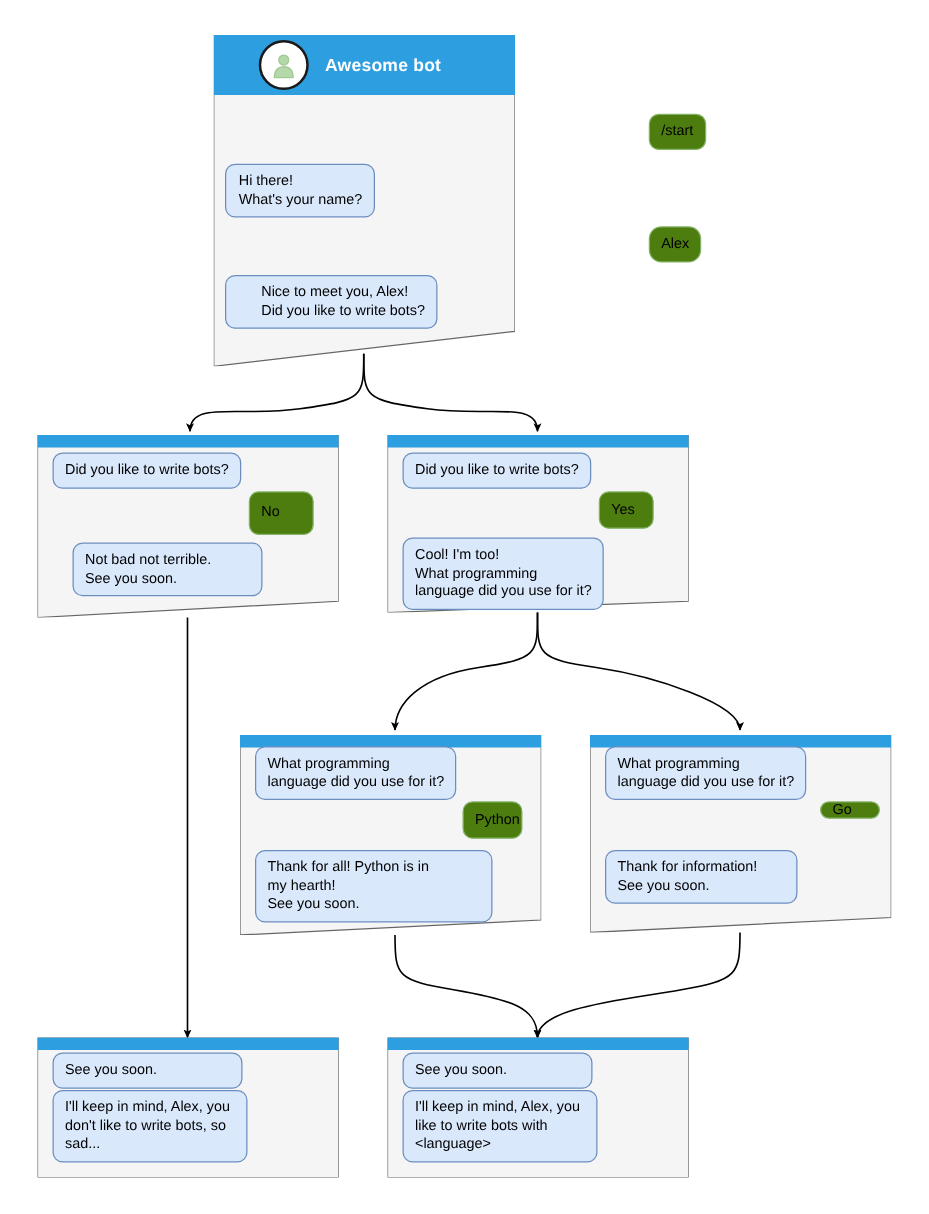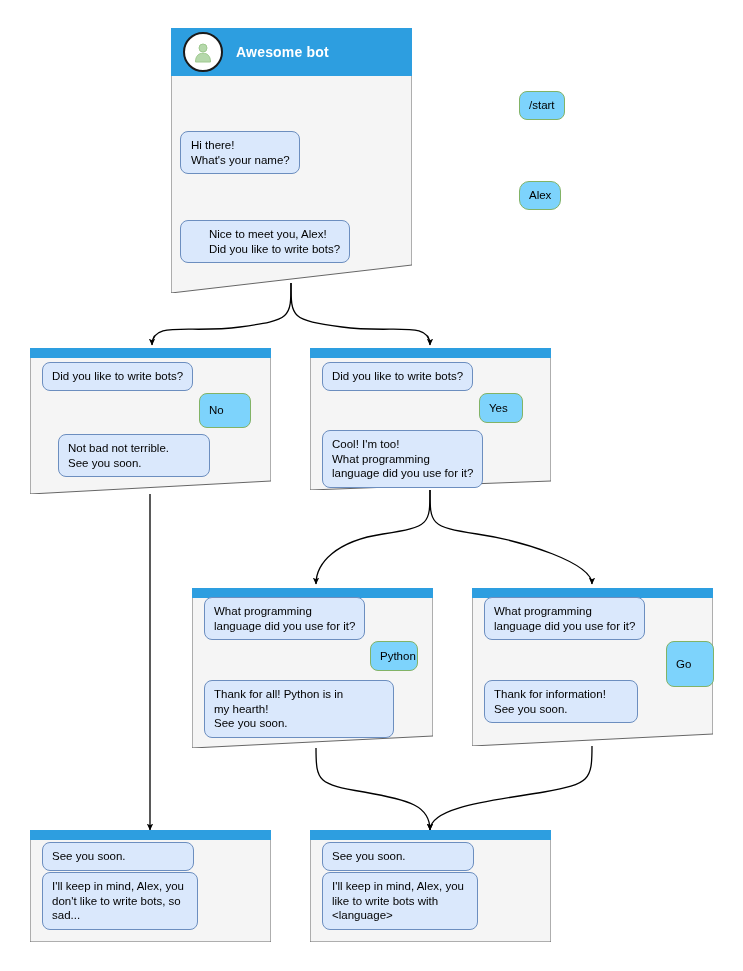--- a/index.html
+++ b/index.html
@@ -5,35 +5,35 @@
   html,body{margin:0;padding:0;background:#ffffff;}
   body{width:743px;height:971px;position:relative;overflow:hidden;
        font-family:"Liberation Sans",sans-serif;}
   #stage{position:absolute;left:0;top:0;width:743px;height:971px;}
   svg#wires{position:absolute;left:0;top:0;width:743px;height:971px;pointer-events:none;}
 
   .node{position:absolute;box-sizing:border-box;}
   .node .shape{position:absolute;left:0;top:0;width:100%;height:100%;}
   .node .content{position:absolute;left:0;top:0;width:100%;height:100%;}
 
-  .titlebar{position:absolute;left:0;top:0;height:10px;width:100%;}
+  .titlebar{position:absolute;left:0;top:0;height:10px;width:100%;padding-left:24px;}
   .root .titlebar{height:48px;display:flex;align-items:center;}
   .avatar{width:36px;height:36px;border-radius:50%;background:#ffffff;
           border:2px solid #1a1a1a;margin-left:12px;display:flex;
           align-items:center;justify-content:center;flex:none;}
   .avatar svg{display:block;}
   .roottitle{color:#ffffff;font-size:14px;font-weight:bold;margin-left:13px;
              letter-spacing:0.2px;}
 
   .bubbles{position:absolute;left:0;right:0;top:0;bottom:0;}
   .bubble{position:absolute;box-sizing:border-box;border-radius:8px;
           font-size:11.5px;line-height:14.5px;color:#000000;
           padding:6px 9px;white-space:pre;}
   .bot{background:#dae8fc;border:1px solid #6c8ebf;}
-  .usr{background:#7dd3fc;border:1px solid #82b366;}
+  .usr{background:#4d7c0f;border:1px solid #82b366;}
 </style>
 </head>
 <body>
 
 <div id="stage">
 
   <svg id="wires" viewBox="0 0 743 971">
     <defs>
       <marker id="ah" markerWidth="10" markerHeight="10" refX="6.4" refY="3.2" orient="auto" markerUnits="userSpaceOnUse">
         <path d="M0,0 L7,3.2 L0,6.4 L1.6,3.2 z" fill="#000000"></path>
@@ -130,21 +130,21 @@
 
   <div class="node" style="left:472px;top:588px;width:241px;height:158px;">
     <svg class="shape" viewBox="0 0 241 158" preserveAspectRatio="none">
       <polygon points="0,0 241,0 241,146 0,158" fill="#f5f5f5" stroke="#666666" stroke-width="1"></polygon>
       <polygon points="0,0 241,0 241,10 0,10" fill="#2d9ee0" stroke="none"></polygon>
     </svg>
     <div class="content">
       <div class="bubbles">
         <div class="bubble bot" style="left:12px;top:9px;">What programming
 language did you use for it?</div>
-        <div class="bubble usr" style="left:194px;top:53px;width:48px;height:46px;display:flex;align-items:center;">Go</div>
+        <div class="bubble usr" style="left:184px;top:53px;width:48px;height:14px;display:flex;align-items:center;">Go</div>
         <div class="bubble bot" style="left:12px;top:92px;width:154px;">Thank for information!
 See you soon.</div>
       </div>
     </div>
   </div>
 
   <div class="node" style="left:30px;top:830px;width:241px;height:112px;">
     <svg class="shape" viewBox="0 0 241 112" preserveAspectRatio="none">
       <polygon points="0,0 241,0 241,112 0,112" fill="#f5f5f5" stroke="#666666" stroke-width="1"></polygon>
       <polygon points="0,0 241,0 241,10 0,10" fill="#2d9ee0" stroke="none"></polygon>

